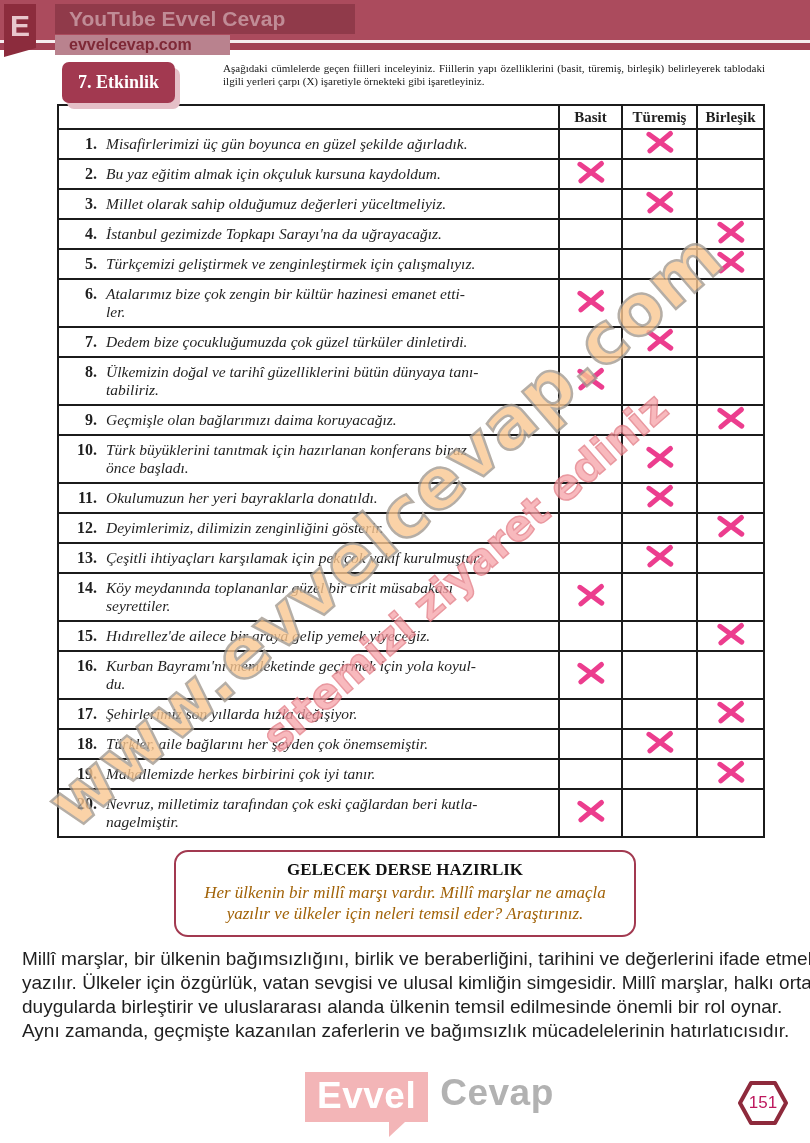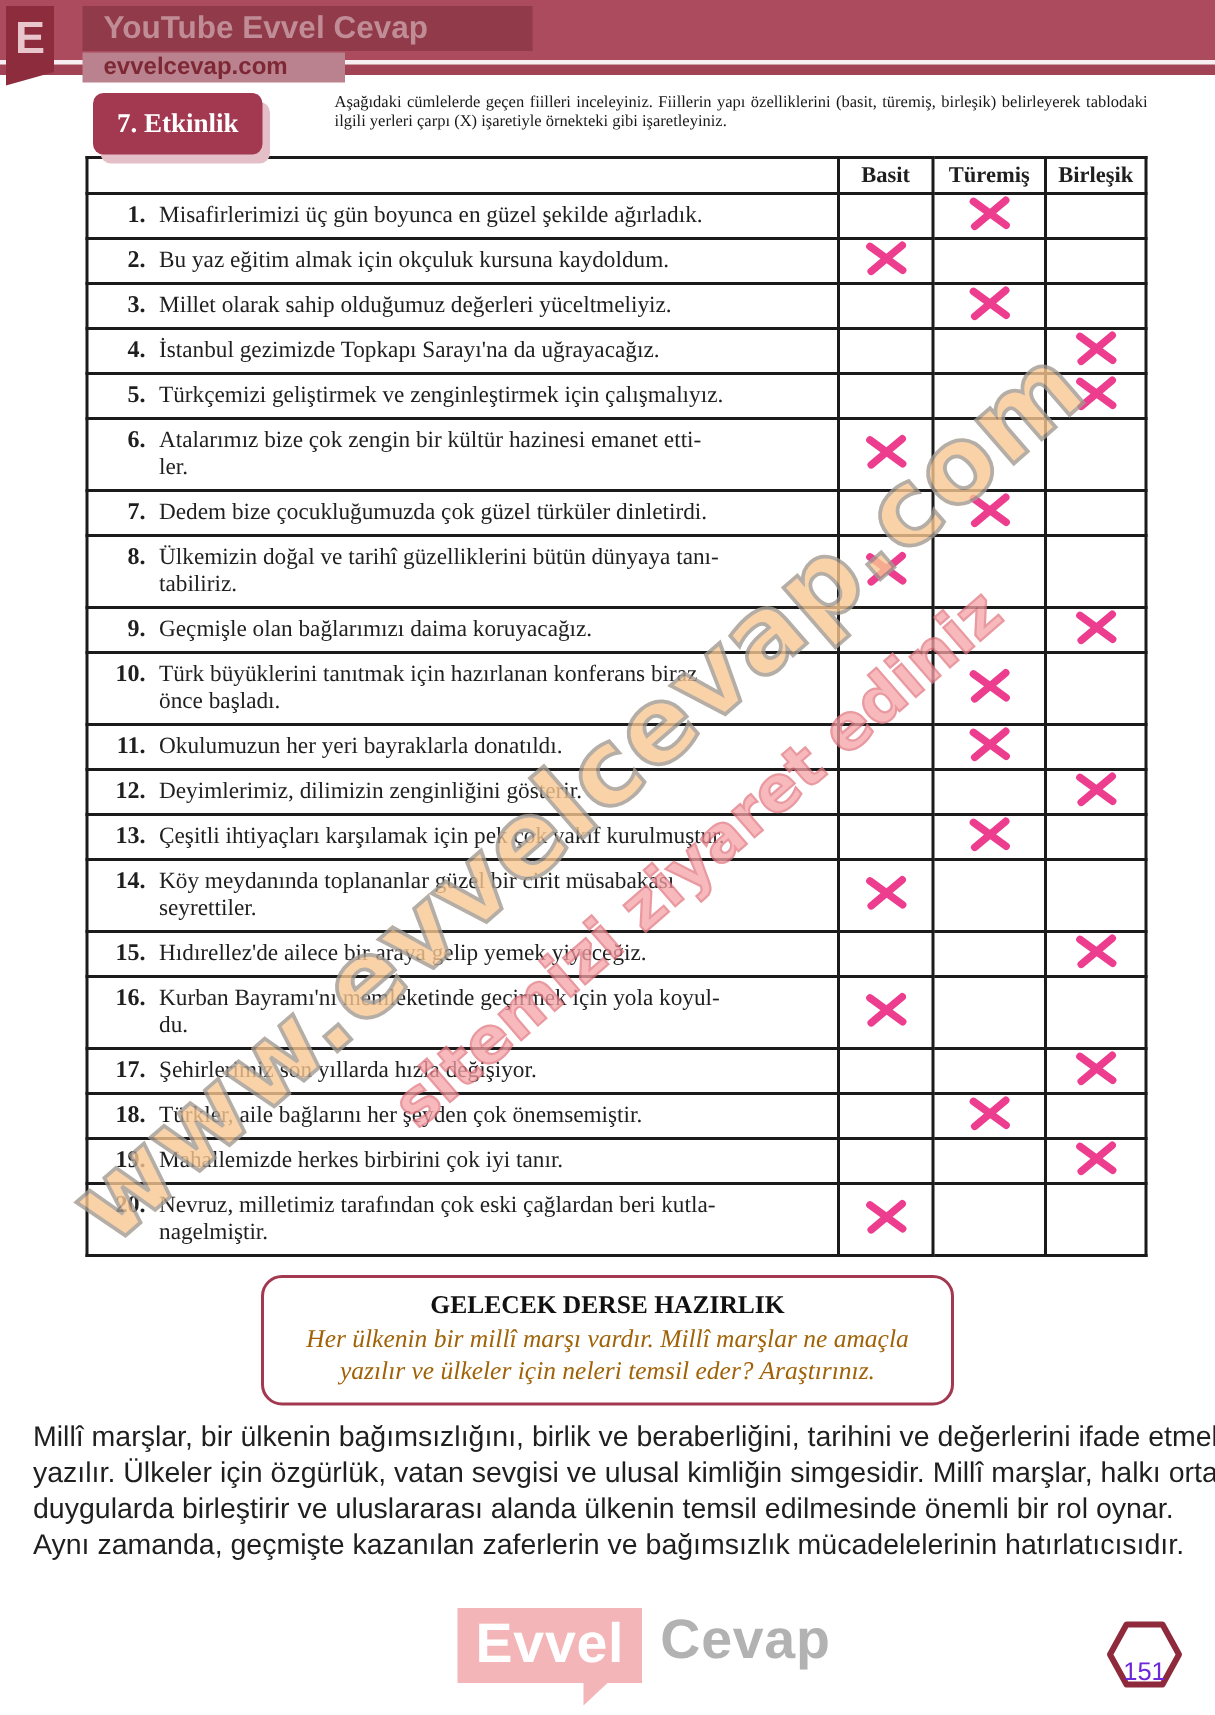--- a/index.html
+++ b/index.html
@@ -39,21 +39,21 @@
   }
   
   table.answers{border-collapse:collapse;margin:1px 0 0 57px;width:706px;table-layout:fixed;}
   col.c1{width:501px;}col.c2{width:63px;}col.c3{width:75px;}col.c4{width:67px;}
   table.answers th,table.answers td{border:2px solid #1b1b1b;}
   th.corner{border:none;background:transparent;}
   th.hdr{font:bold 15px "Liberation Serif",serif;height:20px;padding:1px 2px;text-align:center;}
   td.c-sent{padding:5px 6px 5px 2px;vertical-align:middle;}
   td.c-sent .inner{display:flex;}
   .no{flex:0 0 36px;text-align:right;font-weight:bold;font-size:16px;line-height:18px;}
-  .sent{flex:1;padding-left:9px;font-size:15.5px;line-height:18px;white-space:pre-line;}
+  .sent{flex:1;padding-left:9px;font-size:15.5px;line-height:18px;white-space:pre-line;font-style:italic;}
   td.c-ans{text-align:center;vertical-align:middle;}
   .xmark{position:relative;display:inline-block;width:28px;height:20px;}
   .xmark::before,.xmark::after{
     content:'';position:absolute;left:50%;top:50%;width:32px;height:4.5px;
     background:#ec3d8e;border-radius:3px;
   }
   .xmark::before{transform:translate(-50%,-50%) rotate(36deg);}
   .xmark::after{transform:translate(-50%,-50%) rotate(-40deg);}
   
   .wm{position:absolute;white-space:nowrap;pointer-events:none;z-index:5;
@@ -83,22 +83,22 @@
     position:relative;background:#f3b5b7;color:#fff;font:bold 37px "Liberation Sans",sans-serif;
     padding:3px 12px 5px;letter-spacing:.5px;
   }
   .logo-bubble::after{
     content:'';position:absolute;top:100%;left:68%;width:0;height:0;
     border-top:15px solid #f3b5b7;border-right:16px solid transparent;
   }
   .logo-gray{color:#b2b2b2;font:bold 37px "Liberation Sans",sans-serif;margin-left:12px;letter-spacing:.5px;}
   .page-badge{position:absolute;left:736px;top:1077px;width:54px;height:52px;z-index:2;}
   .page-badge .num{
-    position:absolute;left:0;top:12px;width:54px;height:52px;display:flex;align-items:center;justify-content:center;
-    font:17px "Liberation Sans",sans-serif;color:#6d28d9;
+    position:absolute;left:0;top:0;width:54px;height:52px;display:flex;align-items:center;justify-content:center;
+    font:17px "Liberation Sans",sans-serif;color:#be185d;
   }
 </style>
 </head>
 <body>
 
 <div class="topbar"></div>
 <div class="topbar-line"></div>
 <div class="topbar-band"></div>
 <div class="e-badge">E</div>
 <div class="yt-panel">YouTube Evvel Cevap</div>

